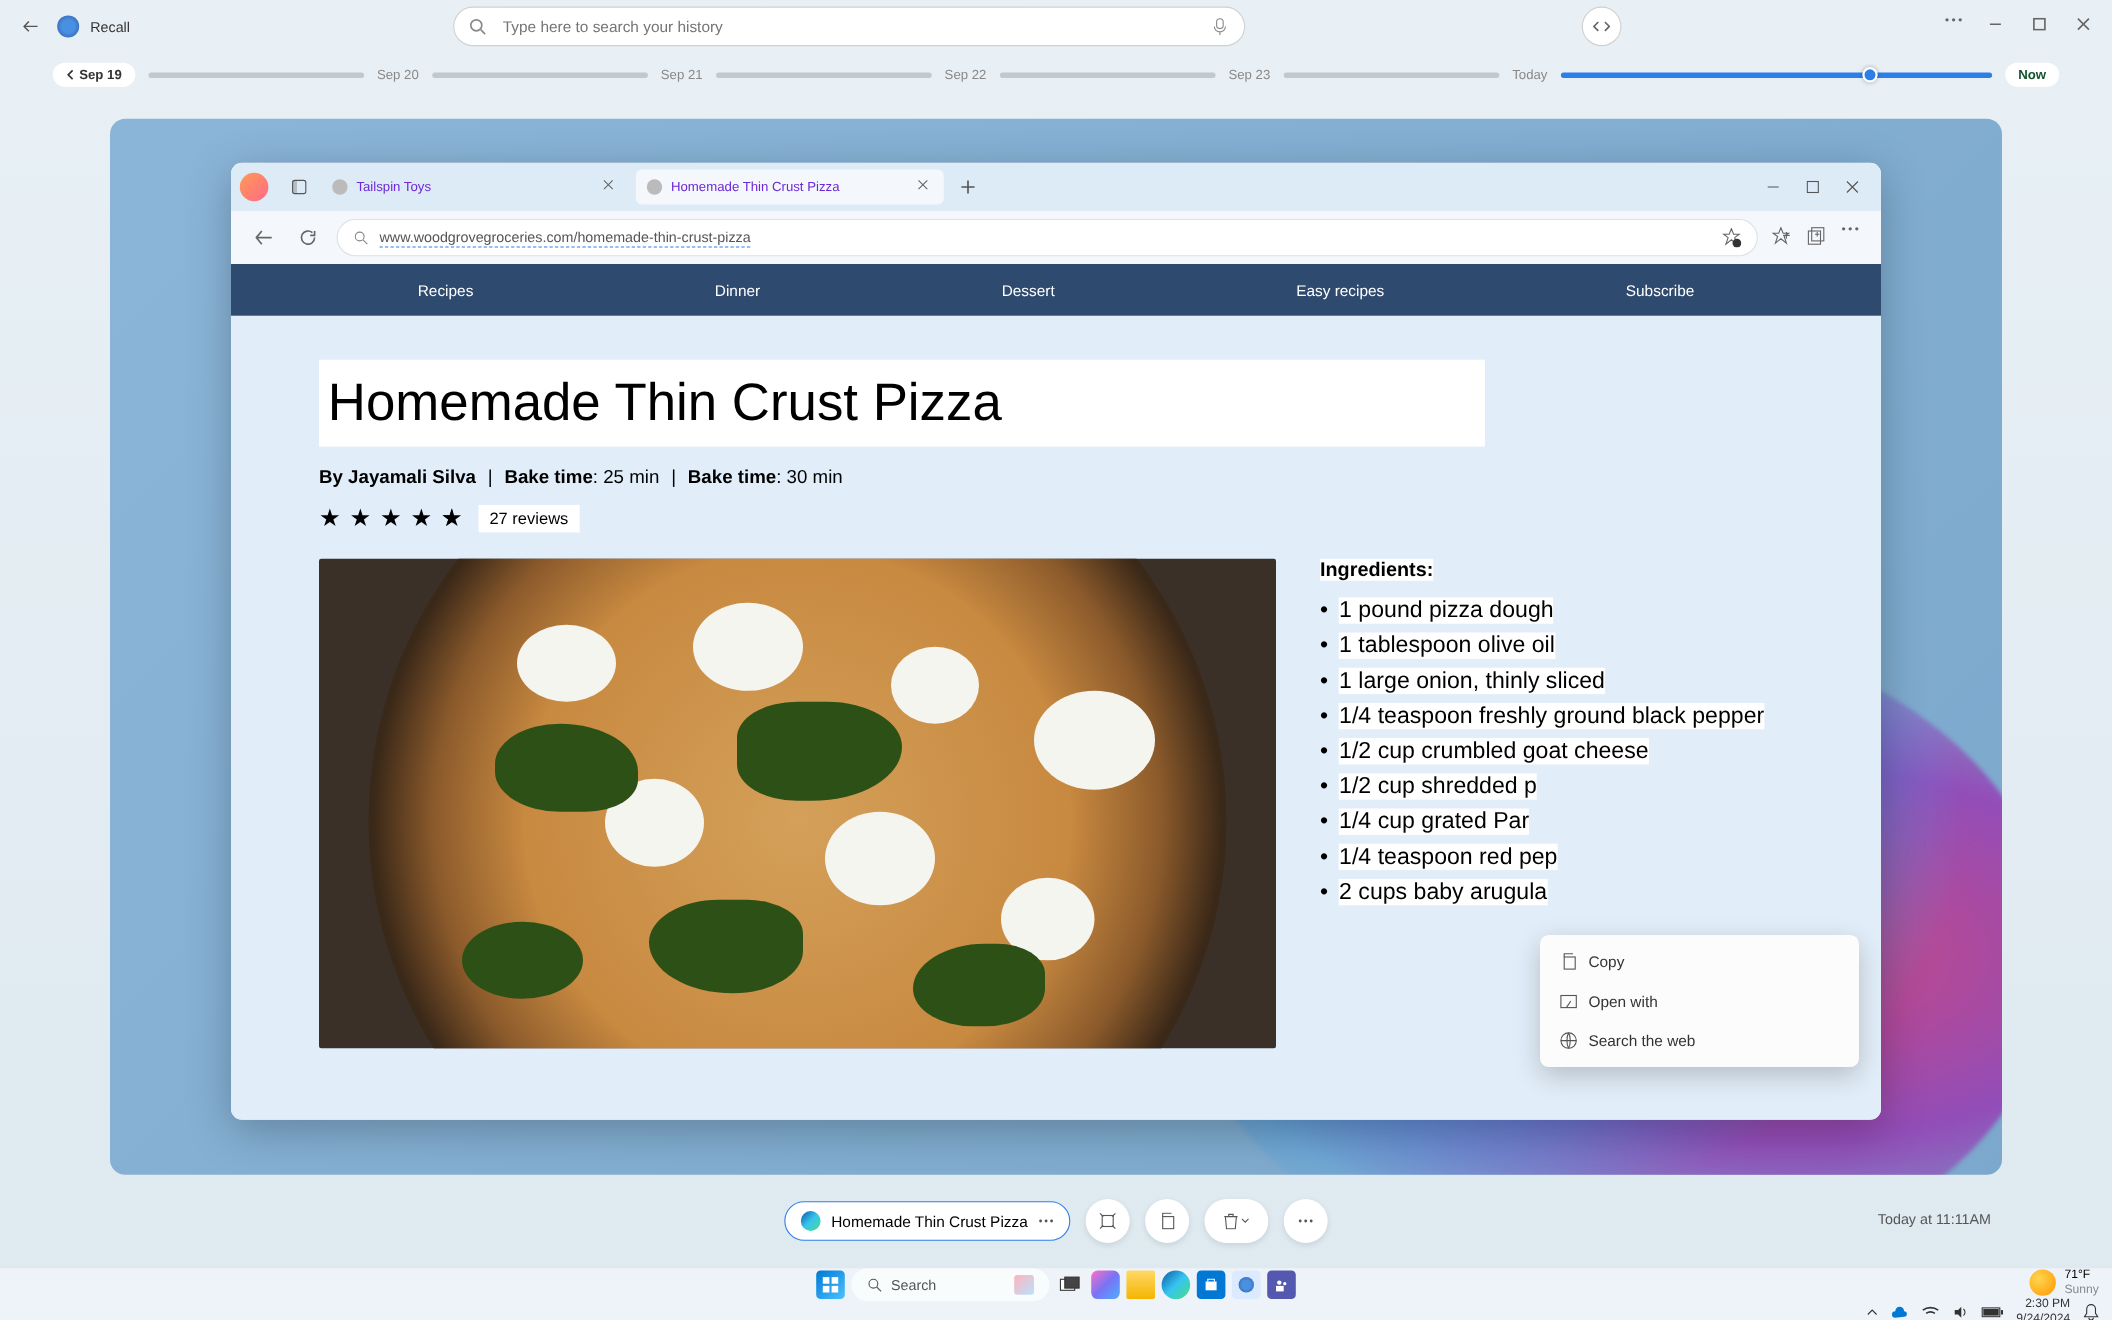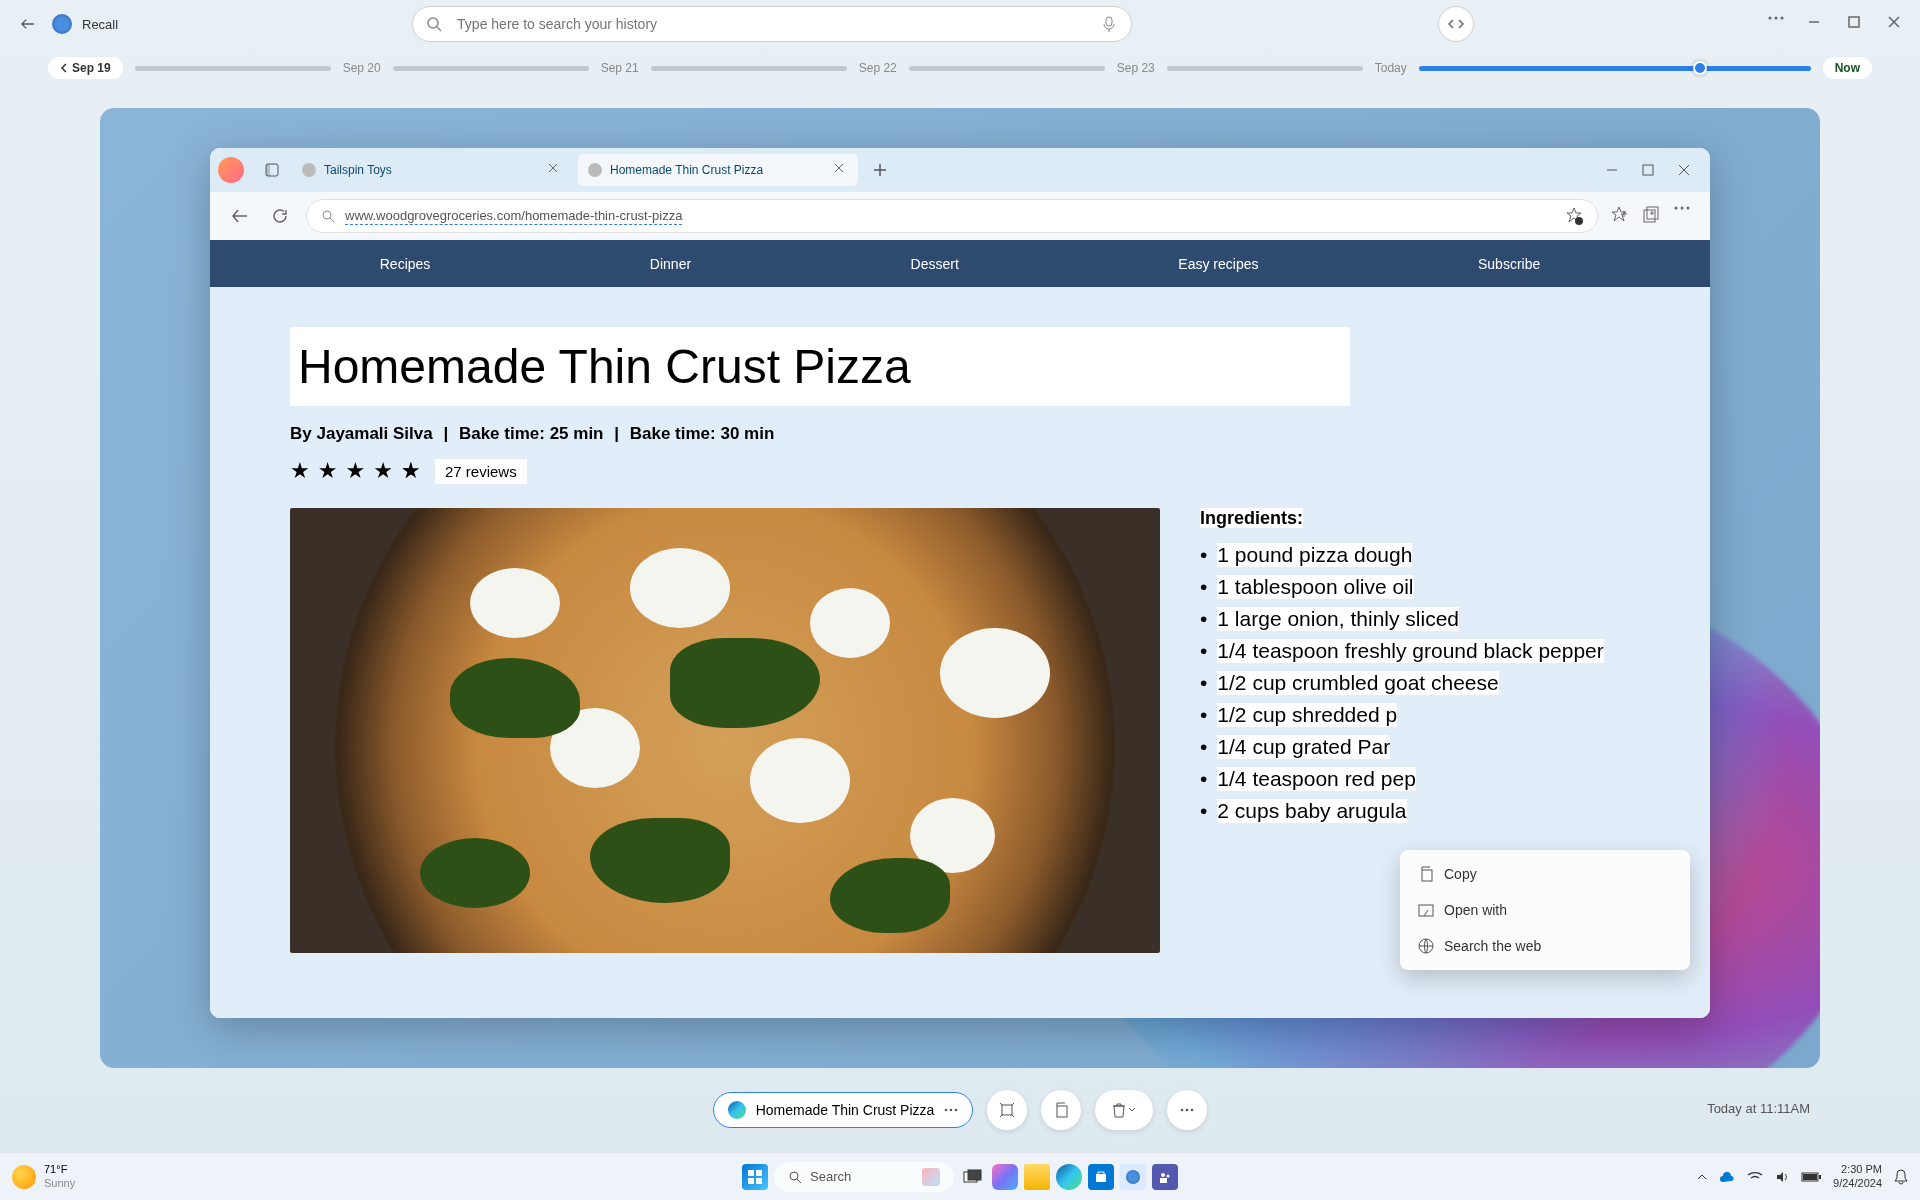--- a/index.html
+++ b/index.html
@@ -28,40 +28,40 @@
 .now-pill { background: #fff; border-radius: 14px; padding: 4px 12px; font-size: 12px; font-weight: 600; color: #14532d; }
 
 
 .snapshot-wrap { margin: 20px auto 0; width: 1720px; height: 960px; background: linear-gradient(135deg, #8bb5d8 0%, #7ba8cc 100%); border-radius: 14px; padding: 40px; position: relative; overflow: hidden; }
 .wallpaper-flower { position: absolute; bottom: -100px; right: -50px; width: 800px; height: 600px; background: radial-gradient(ellipse at 30% 30%, #6dd5fa 0%, #2196f3 30%, transparent 60%), radial-gradient(ellipse at 70% 50%, #e91e63 0%, #9c27b0 40%, transparent 70%); border-radius: 50%; opacity: 0.7; filter: blur(2px); }
 
 .browser { position: relative; width: 1500px; height: 870px; margin: 0 auto; background: #f4f7fc; border-radius: 10px; box-shadow: 0 10px 40px rgba(0,0,0,0.25); overflow: hidden; }
 .browser-titlebar { height: 44px; background: #ddebf7; display: flex; align-items: center; padding: 0 8px; gap: 6px; }
 .profile-badge { width: 26px; height: 26px; border-radius: 50%; background: linear-gradient(135deg, #ff9a56, #ff6a88); margin-right: 8px; }
 .tab-icon-box { width: 28px; height: 28px; border-radius: 4px; display: flex; align-items: center; justify-content: center; }
-.tab { height: 32px; border-radius: 6px; display: flex; align-items: center; padding: 0 10px; gap: 8px; font-size: 12px; color: #0c4a6e; }
+.tab { height: 32px; border-radius: 6px; display: flex; align-items: center; padding: 0 10px; gap: 8px; font-size: 12px; color: #6d28d9; }
 .tab.inactive { background: transparent; width: 280px; }
 .tab.active { background: #f4f7fc; width: 280px; }
 .tab-favicon { width: 14px; height: 14px; border-radius: 50%; background: #bbb; }
 .tab-close { margin-left: auto; width: 14px; height: 14px; }
 .new-tab { width: 32px; height: 32px; display: flex; align-items: center; justify-content: center; }
 .win-controls { margin-left: auto; display: flex; gap: 24px; padding-right: 12px; }
 
 .browser-toolbar { height: 48px; display: flex; align-items: center; padding: 0 16px; gap: 12px; background: #f4f7fc; }
 .nav-btn { width: 28px; height: 28px; display: flex; align-items: center; justify-content: center; color: #666; }
 .url-bar { flex: 1; height: 34px; background: #fff; border-radius: 17px; display: flex; align-items: center; padding: 0 14px; gap: 10px; border: 1px solid #e0e0e0; }
 .url-text { font-size: 13px; color: #555; border-bottom: 1px dashed #2d7fe8; padding-bottom: 1px; }
 .toolbar-icon { width: 20px; height: 20px; color: #666; }
 
 .page { background: #e1edf8; height: calc(100% - 92px); overflow: hidden; }
 .site-nav { height: 47px; background: #2e4a6f; display: flex; align-items: center; justify-content: space-around; color: #fff; font-size: 14px; padding: 0 60px; }
 .article { padding: 40px 80px; font-family: 'Times New Roman', Georgia, serif; }
 .title-block { background: #fff; padding: 12px 8px; display: inline-block; }
 .article-title { font-size: 48px; font-weight: 400; background: #fff; }
-.meta { margin-top: 18px; font-size: 17px; display: flex; gap: 6px; flex-wrap: wrap; font-weight: bold; }
+.meta { margin-top: 18px; font-size: 17px; display: flex; gap: 6px; flex-wrap: wrap; }
 .stars { margin-top: 14px; display: flex; align-items: center; gap: 12px; }
 .star-group { display: flex; gap: 8px; font-size: 22px; }
 .reviews-badge { background: #fff; padding: 4px 10px; font-size: 15px; }
 .content-row { display: flex; gap: 40px; margin-top: 24px; }
 .pizza-box { width: 870px; height: 445px; background: #3a3028; border-radius: 2px; position: relative; overflow: hidden; }
 .pizza-crust { position: absolute; left: 50%; top: 50%; transform: translate(-50%,-48%); width: 780px; height: 780px; border-radius: 50%; background: radial-gradient(circle, #d4a05a 0%, #c88940 45%, #8b5a2b 60%, #3a2818 70%); }
 .pizza-topping { position: absolute; border-radius: 50%; }
 .ingredients { flex: 1; }
 .ing-title { font-size: 18px; font-weight: 700; background: #fff; display: inline; }
 .ing-list { list-style: none; margin-top: 10px; }
@@ -76,21 +76,21 @@
 
 
 .bottom-bar { position: absolute; left: 0; right: 0; bottom: 70px; display: flex; align-items: center; justify-content: center; gap: 14px; }
 .source-pill { background: #fff; border: 1.5px solid #2d7fe8; border-radius: 22px; padding: 8px 14px; display: flex; align-items: center; gap: 10px; font-size: 14px; }
 .edge-icon { width: 18px; height: 18px; background: linear-gradient(135deg, #0c59a4, #36c5f0, #4ade80); border-radius: 50%; }
 .action-pill { width: 40px; height: 40px; background: #fff; border-radius: 50%; display: flex; align-items: center; justify-content: center; box-shadow: 0 2px 6px rgba(0,0,0,0.1); }
 .action-pill.split { width: 58px; border-radius: 20px; gap: 2px; }
 .timestamp { position: absolute; right: 110px; bottom: 84px; font-size: 13px; color: #555; }
 
 
-.taskbar { position: absolute; bottom: 0; left: 0; right: 0; height: 48px; background: rgba(240, 244, 250, 0.9); backdrop-filter: blur(20px); border-top: 1px solid rgba(0,0,0,0.05); display: flex; align-items: center; padding: 0 12px; }
+.taskbar { position: absolute; bottom: 0; left: 0; right: 0; height: 48px; background: rgba(240, 244, 250, 0.9); backdrop-filter: blur(20px); border-top: 1px solid rgba(0,0,0,0.05); display: flex; align-items: flex-end; padding: 0 12px; flex-direction: column; }
 .weather { display: flex; align-items: center; gap: 8px; }
 .weather-icon { width: 24px; height: 24px; background: radial-gradient(circle at 35% 35%, #ffd54f, #ff9800); border-radius: 50%; }
 .weather-text { font-size: 11px; line-height: 1.2; }
 .task-center { position: absolute; left: 50%; transform: translateX(-50%); display: flex; align-items: center; gap: 6px; }
 .task-search { display: flex; align-items: center; gap: 8px; background: rgba(255,255,255,0.7); border-radius: 16px; padding: 6px 14px; font-size: 13px; color: #555; width: 180px; }
 .task-icon { width: 26px; height: 26px; border-radius: 4px; display: flex; align-items: center; justify-content: center; }
 .task-icon.win { background: linear-gradient(135deg, #0078d4, #4cc2ff); }
 .systray { margin-left: auto; display: flex; align-items: center; gap: 12px; font-size: 11px; color: #333; }
 .clock { text-align: right; line-height: 1.2; }
 

